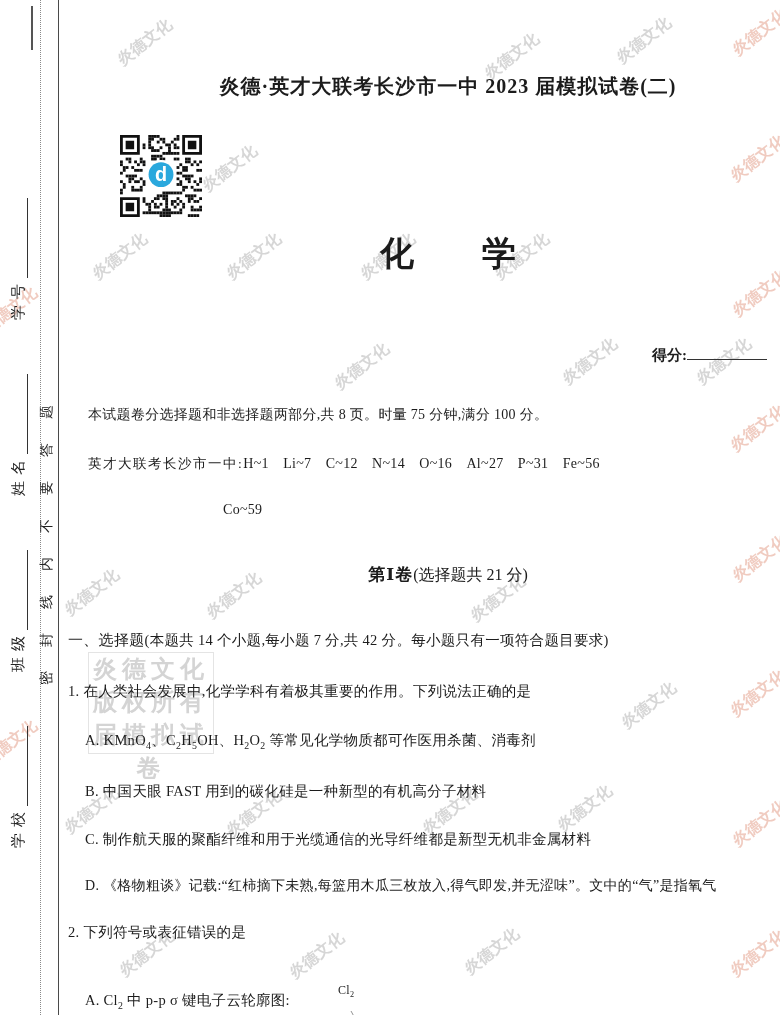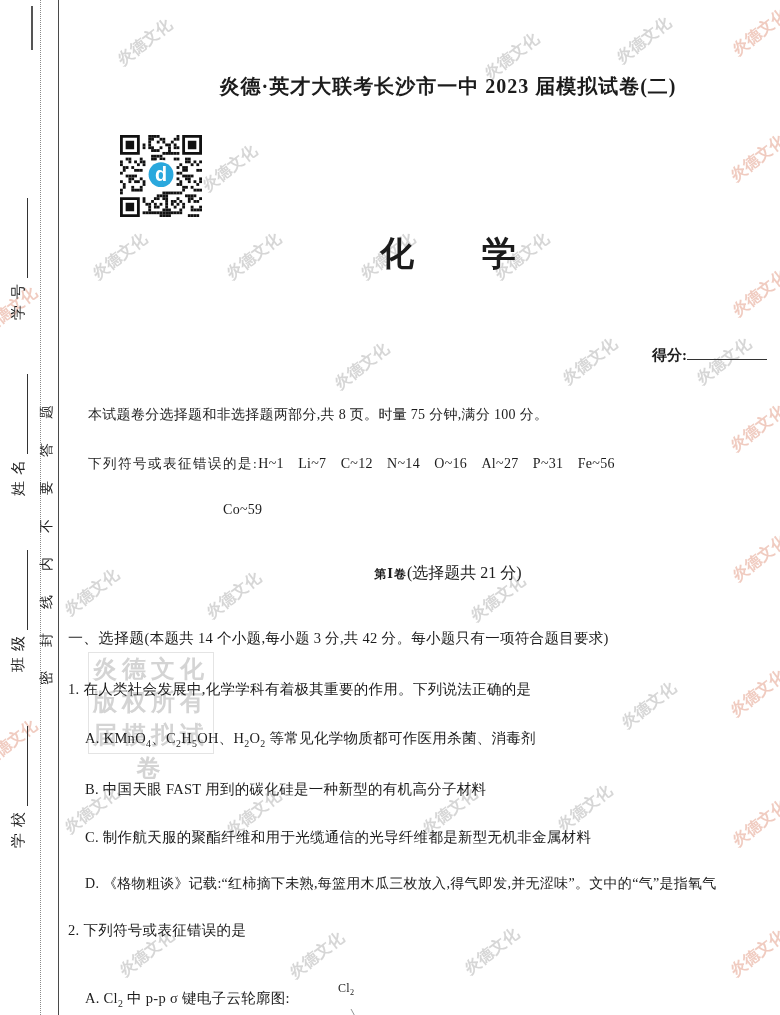--- a/index.html
+++ b/index.html
@@ -24,21 +24,21 @@
                 font-size:20px;font-weight:bold;letter-spacing:1px;}
   .subject{position:absolute;left:58px;right:0;top:60px;text-align:center;
            font-size:34px;font-weight:bold;}
   .score{position:absolute;left:652px;top:129px;font-size:15px;font-weight:bold;}
   .score-line{display:inline-block;width:80px;border-bottom:1px solid #333;height:12px;}
   .qr{position:absolute;left:120px;top:50px;width:82px;height:82px;}
   
   .fz14{font-size:14px;} .fz145{font-size:14.5px;}
   .m-label{letter-spacing:1.5px;font-size:13.5px;}
   .sec{position:absolute;left:58px;right:40px;top:272px;text-align:center;font-size:16px;}
-  .sec-b{font-weight:bold;font-size:12px;letter-spacing:1px;}
+  .sec-b{font-weight:bold;font-size:17px;letter-spacing:1px;}
   .b{font-weight:normal;}
   .tight{font-size:14px;}
   
   #wm-layer span{position:absolute;white-space:nowrap;transform:rotate(-38deg);
                  font-size:16px;font-weight:bold;pointer-events:none;}
   .wm-g{color:#c9c9c9;opacity:.75;}
   .wm-p{color:#e4a28e;opacity:.55;}
   .copyright-box{position:absolute;left:88px;top:652px;width:124px;height:100px;
                  border:1px solid #e4e4e4;text-align:center;color:#d4d4d4;font-weight:bold;
                  font-size:24px;letter-spacing:5px;line-height:33px;z-index:0;}
@@ -372,31 +372,31 @@
 
   <div class="subject content">化　　学</div>
 
   <div class="score content">
     <span>得分:</span><span class="score-line"></span>
   </div>
 
   
   <div class="abs t fz14 content" style="left:88px;top:170px;">本试题卷分选择题和非选择题两部分,共 8 页。时量 75 分钟,满分 100 分。</div>
   <div class="abs t content" style="left:88px;top:199px;">
-    <span class="m-label">下列符号或表征错误的是:</span><span class="fz14">H~1　Li~7　C~12　N~14　O~16　Al~27　P~31　Fe~56</span>
+    <span class="m-label">英才大联考长沙市一中:</span><span class="fz14">H~1　Li~7　C~12　N~14　O~16　Al~27　P~31　Fe~56</span>
   </div>
   <div class="abs t fz14 content" style="left:223px;top:227px;">Co~59</div>
 
   
   <div class="sec content">
     <span class="sec-b">第Ⅰ卷</span><span>(选择题共 21 分)</span>
   </div>
 
   <div class="abs t fz145 content" style="left:68px;top:317px;">
-    <span class="b" style="font-size:15px;">一、选择题</span><span>(本题共 14 个小题,每小题 3 分,共 42 分。每小题只有一项符合题目要求)</span>
+    <span class="b" style="font-size:15px;">一、选择题</span><span>(本题共 14 个小题,每小题 7 分,共 42 分。每小题只有一项符合题目要求)</span>
   </div>
 
   
   <div class="abs t fz145 content" style="left:68px;top:349px;">1. 在人类社会发展中,化学学科有着极其重要的作用。下列说法正确的是</div>
   <div class="abs t fz145 content" style="left:85px;top:380px;">A. KMnO<sub>4</sub>、C<sub>2</sub>H<sub>5</sub>OH、H<sub>2</sub>O<sub>2</sub> 等常见化学物质都可作医用杀菌、消毒剂</div>
   <div class="abs t fz145 content" style="left:85px;top:410px;">B. 中国天眼 FAST 用到的碳化硅是一种新型的有机高分子材料</div>
   <div class="abs t fz145 content" style="left:85px;top:440px;">C. 制作航天服的聚酯纤维和用于光缆通信的光导纤维都是新型无机非金属材料</div>
   <div class="abs t tight content" style="left:85px;top:469px;">D. 《格物粗谈》记载:“红柿摘下未熟,每篮用木瓜三枚放入,得气即发,并无涩味”。文中的“气”是指氧气</div>
 
   

